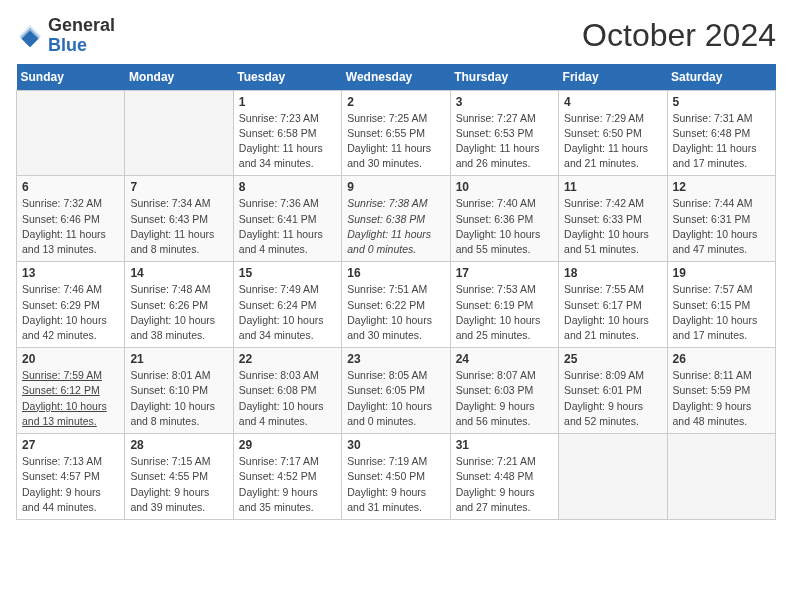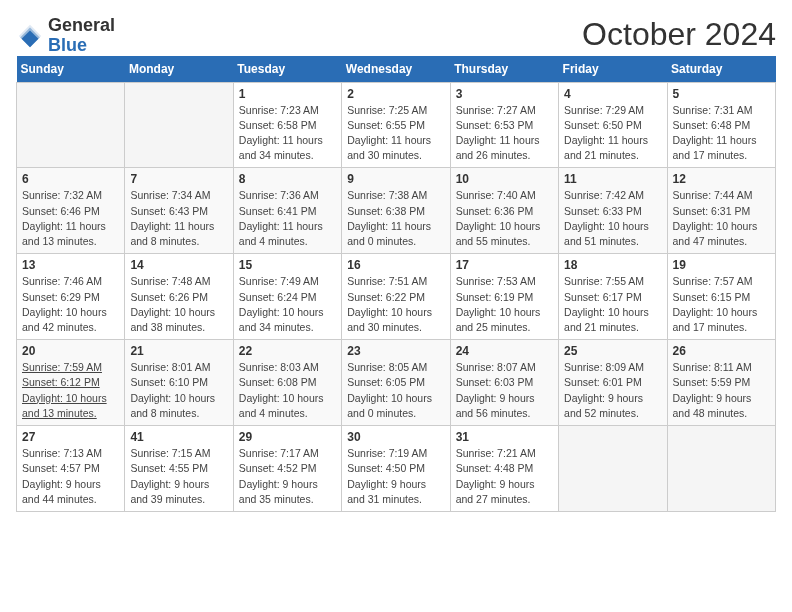--- a/index.html
+++ b/index.html
@@ -6,22 +6,22 @@
     body {
       font-family: Arial, sans-serif;
       background: #fff;
       width: 792px;
       min-height: 612px;
       padding: 16px;
     }
     .header {
       display: flex;
       justify-content: space-between;
-      align-items: flex-start;
-      margin-bottom: 0;
+      align-items: center;
+      margin-bottom: 8px;
     }
     .logo {
       display: flex;
       align-items: center;
       gap: 4px;
     }
     .logo-text {
       display: flex;
       flex-direction: column;
       line-height: 1.1;
@@ -174,21 +174,21 @@
 Daylight: 11 hours and 8 minutes.</div>
         </td>
         <td>
           <span class="day-num">8</span>
           <div class="cell-text" style="white-space: pre-line;">Sunrise: 7:36 AM
 Sunset: 6:41 PM
 Daylight: 11 hours and 4 minutes.</div>
         </td>
         <td>
           <span class="day-num">9</span>
-          <div class="cell-text" style="white-space: pre-line;">Sunrise: 7:38 AM
+          <div class="cell-text" style="white-space: pre-line; font-style: italic;">Sunrise: 7:38 AM
 Sunset: 6:38 PM
 Daylight: 11 hours and 0 minutes.</div>
         </td>
         <td>
           <span class="day-num">10</span>
           <div class="cell-text" style="white-space: pre-line;">Sunrise: 7:40 AM
 Sunset: 6:36 PM
 Daylight: 10 hours and 55 minutes.</div>
         </td>
         <td>
@@ -293,21 +293,21 @@
         </td>
       </tr>
       <tr>
         <td>
           <span class="day-num">27</span>
           <div class="cell-text" style="white-space: pre-line;">Sunrise: 7:13 AM
 Sunset: 4:57 PM
 Daylight: 9 hours and 44 minutes.</div>
         </td>
         <td>
-          <span class="day-num">41</span>
+          <span class="day-num">28</span>
           <div class="cell-text" style="white-space: pre-line;">Sunrise: 7:15 AM
 Sunset: 4:55 PM
 Daylight: 9 hours and 39 minutes.</div>
         </td>
         <td>
           <span class="day-num">29</span>
           <div class="cell-text" style="white-space: pre-line;">Sunrise: 7:17 AM
 Sunset: 4:52 PM
 Daylight: 9 hours and 35 minutes.</div>
         </td>

